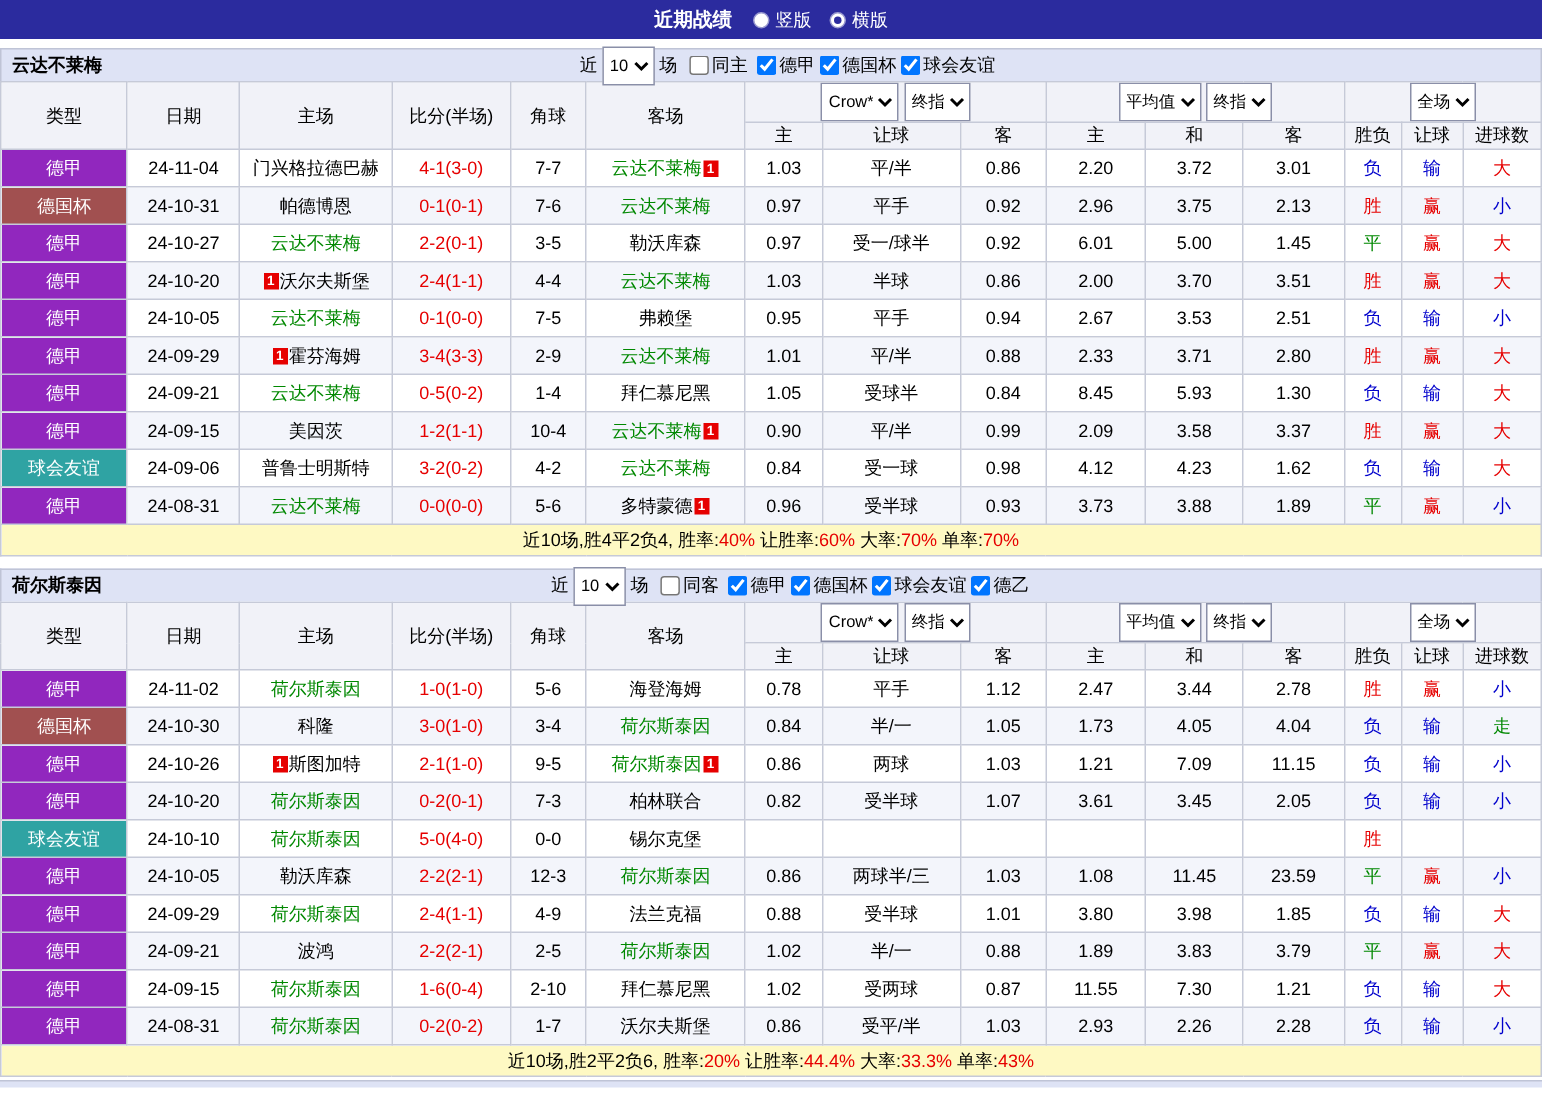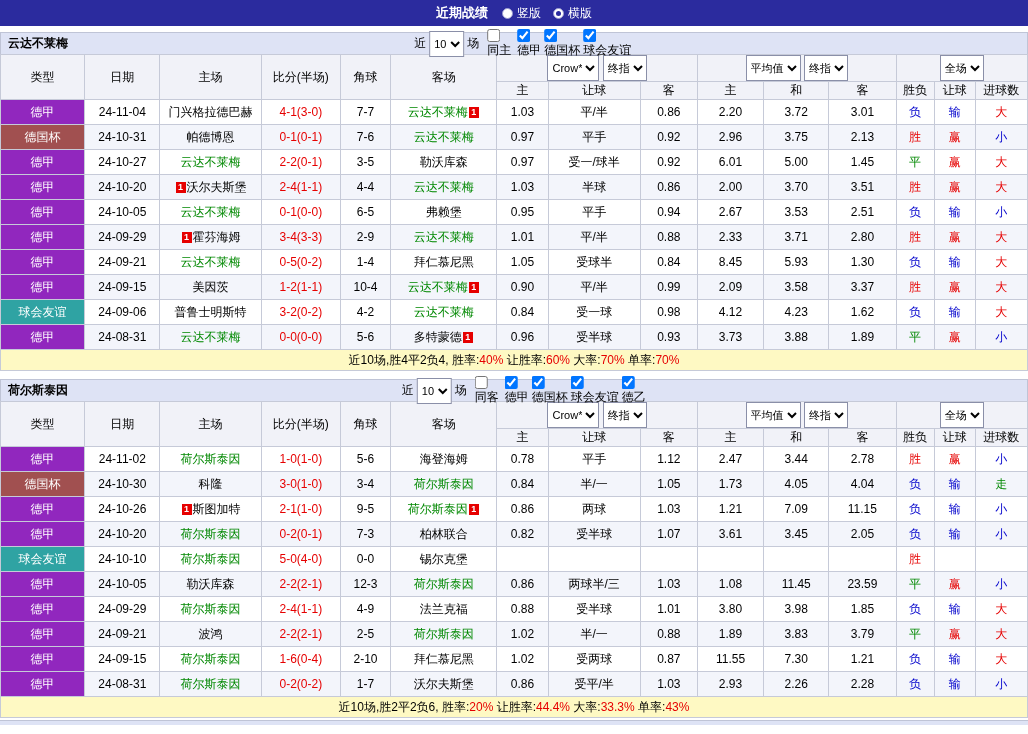--- a/index.html
+++ b/index.html
@@ -34,21 +34,21 @@
   }
   .team-name { font-weight:bold; padding-left:7px; }
   .filters {
     position:absolute; left:50%; transform:translateX(-46%);
     display:flex; align-items:center; gap:3px; white-space:nowrap;
   }
   .filters select, .results-table select {
     font-size:11px; height:26px; border:1px solid #8a8fa8; background:#fff;
     font-family:"Liberation Sans","DejaVu Sans",sans-serif; padding:0;
   }
-  .cb { display:inline-flex; align-items:flex-start; margin-left:5px; cursor:pointer;flex-direction:column; }
+  .cb { display:inline-flex; align-items:center; margin-left:5px; cursor:pointer; }
   .cb input { width:13px; height:13px; margin:0 2px 0 0; }
   .league-filters { display:inline-flex; align-items:center; }
   .league-filters .cb { margin-left:3px; }
   
   .results-table {
     width:1028px; border-collapse:collapse; table-layout:fixed; background:#fff;
   }
   .results-table th, .results-table td {
     border:1px solid #C6CAD8; text-align:center; padding:0 1px;
     overflow:hidden; white-space:nowrap;
@@ -239,21 +239,21 @@
             <td>3.51</td>
             <td class="r-win">胜</td>
             <td class="r-win">赢</td>
             <td class="r-win">大</td>
           </tr>
           <tr>
             <td class="league" style="background: rgb(145, 39, 190);">德甲</td>
             <td>24-10-05</td>
             <td class="team"><span class="focus">云达不莱梅</span></td>
             <td class="score">0-1(0-0)</td>
-            <td>6-5</td>
+            <td>7-5</td>
             <td class="team"><span>弗赖堡</span></td>
             <td>0.95</td>
             <td>平手</td>
             <td>0.94</td>
             <td>2.67</td>
             <td>3.53</td>
             <td>2.51</td>
             <td class="r-loss">负</td>
             <td class="r-loss">输</td>
             <td class="r-loss">小</td>

